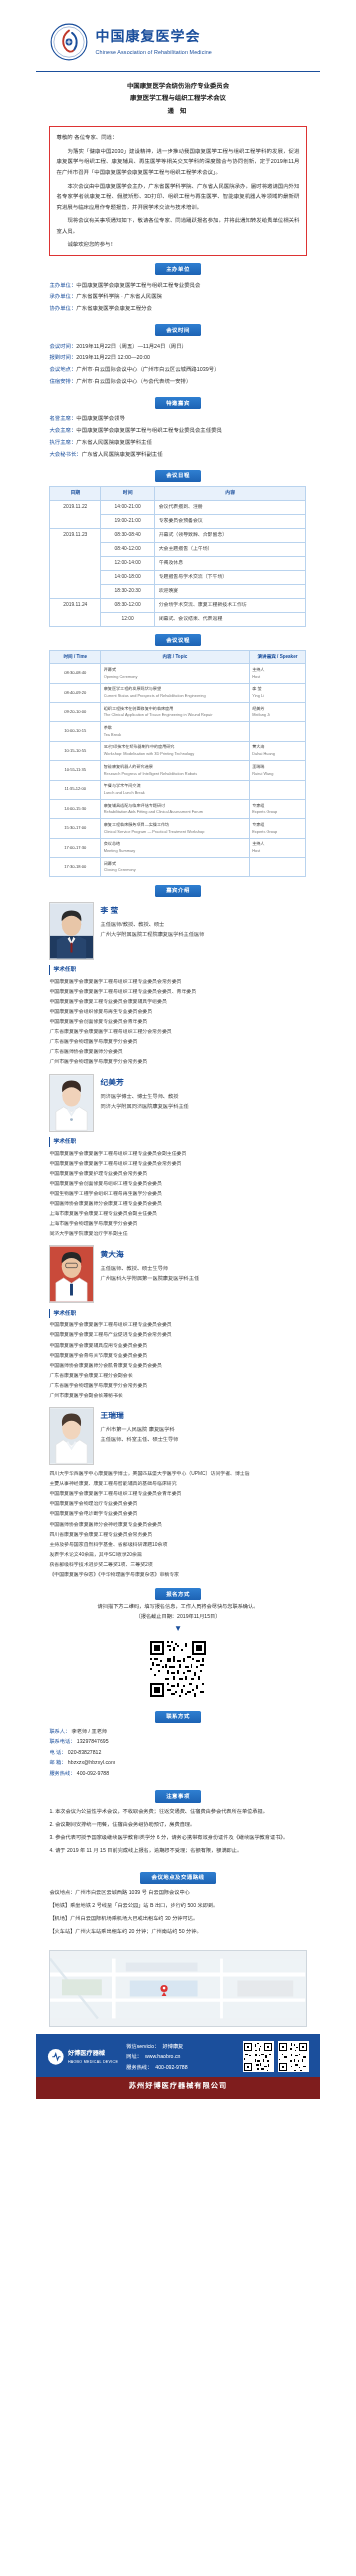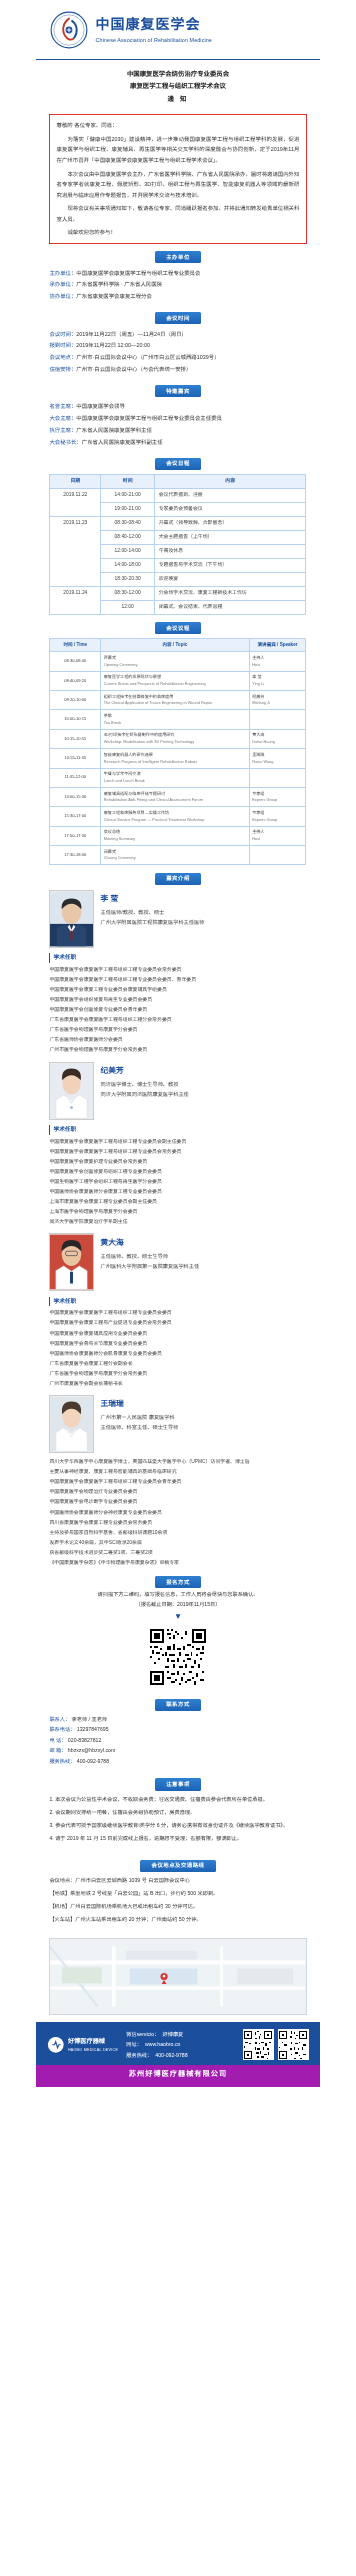--- a/index.html
+++ b/index.html
@@ -5,21 +5,21 @@
   * { box-sizing: border-box; }
   html, body { margin:0; padding:0; }
   body {
     width: 356px;
     background: #ffffff;
     font-family: "Liberation Sans", "DejaVu Sans", sans-serif;
     color: #333;
     font-size: 5.7px;
     line-height: 1.7;
   }
-  .page { width: 284px; margin: 0 auto; background:#fff; }
+  .page { width: 284px; margin: 12px auto; background:#fff; }
 
   
   .header {
     display:flex; align-items:center; gap:7.2px;
     padding: 11.3px 14.4px 9.3px 14.4px;
     border-bottom: 1.5px solid #1b4f9c;
     background:#fff;
   }
   .logo { width: 38px; height: 38px; flex:0 0 38px; position:relative; }
   .logo svg { width:100%; height:100%; display:block; }
@@ -119,21 +119,21 @@
   .footer {
     background: #1b4f9c; color:#fff; padding: 7.2px 11.3px 5.2px 11.3px;
     display:flex; align-items:center; gap:8.2px;
   }
   .footer .f-left { font-size: 5.2px; line-height:2.0; }
   .footer .f-left .f-line { display:flex; gap:3.1px; }
   .footer .f-qr { margin-left:auto; display:flex; gap:4.1px; }
   .footer .f-qr .q { width:31px; height:31px; background:#fff; padding:1.5px; }
   .footer .f-qr .q svg { width:100%; height:100%; display:block; }
   .foot-company {
-    background:#a21caf; color:#fff; text-align:center;
+    background:#7f1d1d; color:#fff; text-align:center;
     font-size: 7.2px; font-weight:bold; letter-spacing:1px; padding: 3.1px 0 6.2px 0;
   }
   .hb-logo { display:flex; align-items:center; gap:3.1px; }
   .hb-logo .hb-cn { font-size:6.2px; font-weight:bold; }
   .hb-logo .hb-en { font-size:3.6px; letter-spacing:0.3px; }
 </style>
 </head>
 <body>
 
 <div class="page">

